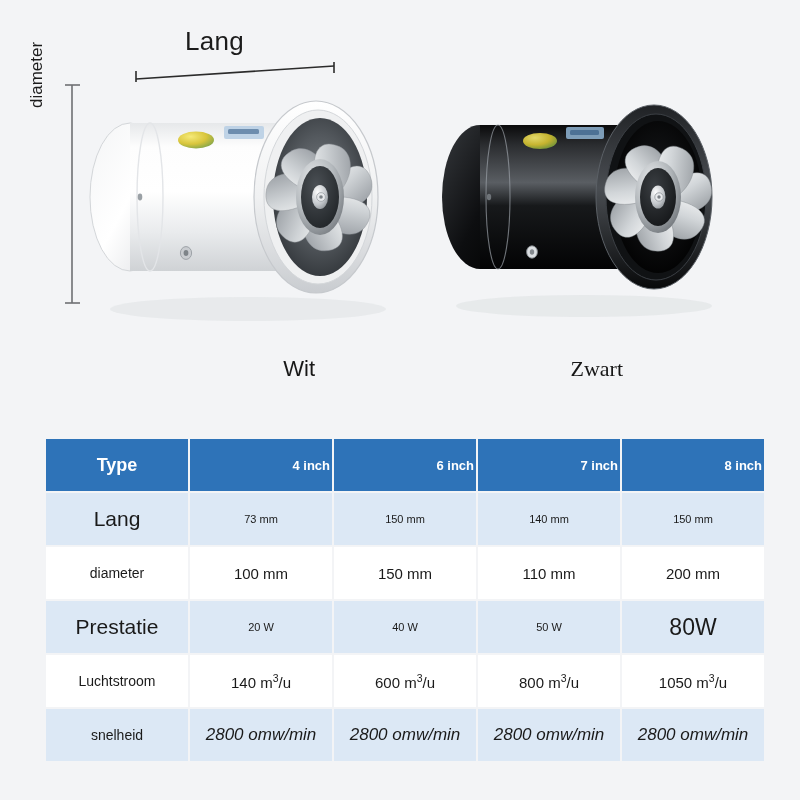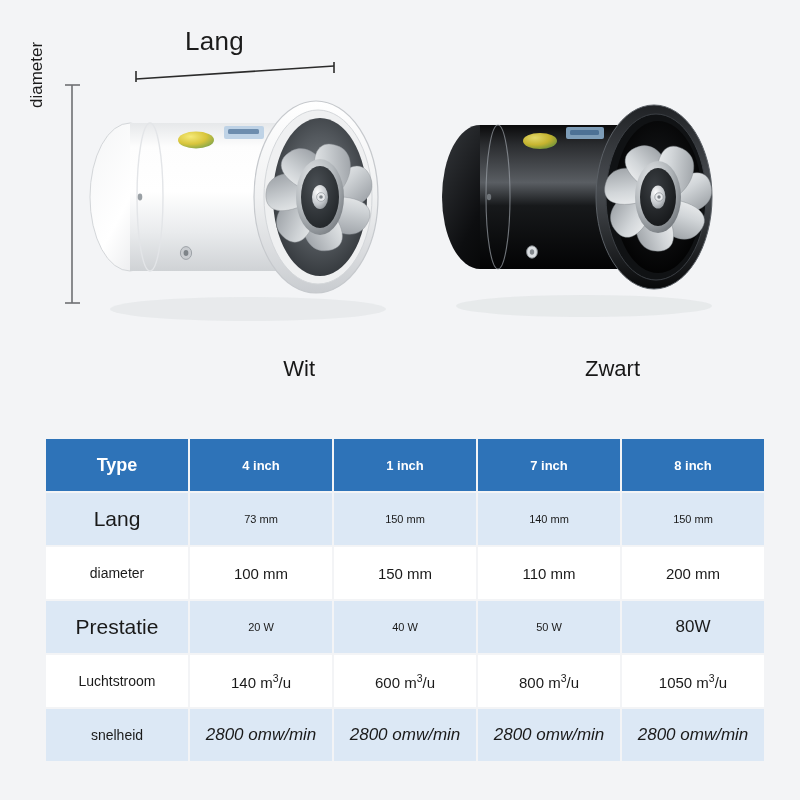--- a/index.html
+++ b/index.html
@@ -60,21 +60,21 @@
   
   .color-caption {
     position: absolute;
     top: 356px;
     font-size: 22px;
     color: #171717;
     text-align: right;
     width: 160px;
   }
   #caption-wit   { left: 155px; }
-  #caption-zwart { left: 480px; }
+  #caption-zwart { left: 463px; font-family: Liberation Serif, serif; }
 
   
   #spec-table {
     position: absolute;
     left: 44px; top: 437px;
     width: 712px;
     border-collapse: separate;
     border-spacing: 2px;
     table-layout: fixed;
   }
@@ -87,30 +87,30 @@
     height: 52px;
     padding: 0 2px;
     color: #1a1a1a;
   }
   #spec-table thead th {
     background: #2e73b8;
     color: #ffffff;
     font-weight: bold;
   }
   #spec-table thead th.h-type { font-size: 18px; }
-  #spec-table thead th.h-size { font-size: 13px; }
+  #spec-table thead th.h-size { font-size: 13px; text-align: right; }
 
   tr.row-shaded td { background: #dce8f5; }
   tr.row-plain  td { background: #ffffff; }
 
   td.lbl-big   { font-size: 21px; }
   td.lbl-small { font-size: 14px; }
   td.v-small   { font-size: 11px; }
   td.v-mid     { font-size: 15px; }
-  td.v-big     { font-size: 17px; }
+  td.v-big     { font-size: 23px; }
   td.v-flow    { font-size: 15px; }
   td.v-speed   { font-size: 17px; font-style: italic; }
 
   sup { font-size: .7em; }
 </style>
 </head>
 <body>
 
 <div id="product-area">
 
@@ -342,21 +342,21 @@
     <col class="c-label">
       <col class="c-val">
       <col class="c-val">
       <col class="c-val">
       <col class="c-val">
   </colgroup>
   <thead>
     <tr>
       <th class="h-type">Type</th>
       <th class="h-size">4 inch</th>
-      <th class="h-size">1 inch</th>
+      <th class="h-size">6 inch</th>
       <th class="h-size">7 inch</th>
       <th class="h-size">8 inch</th>
     </tr>
   </thead>
   <tbody>
     <tr class="row-shaded">
       <td class="lbl-big">Lang</td>
       <td class="v-small">73 mm</td>
       <td class="v-small">150 mm</td>
       <td class="v-small">140 mm</td>

